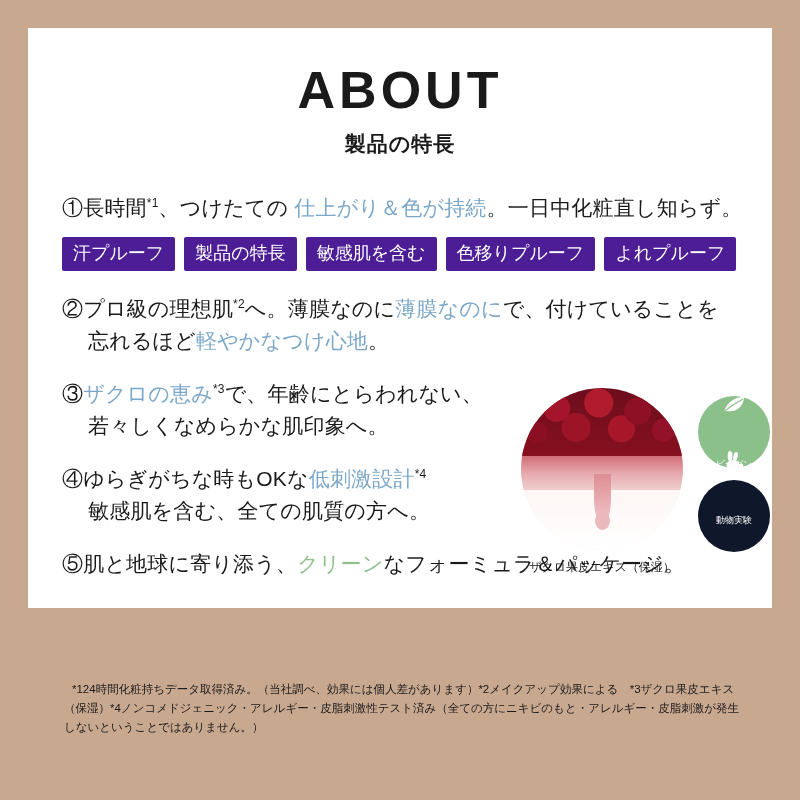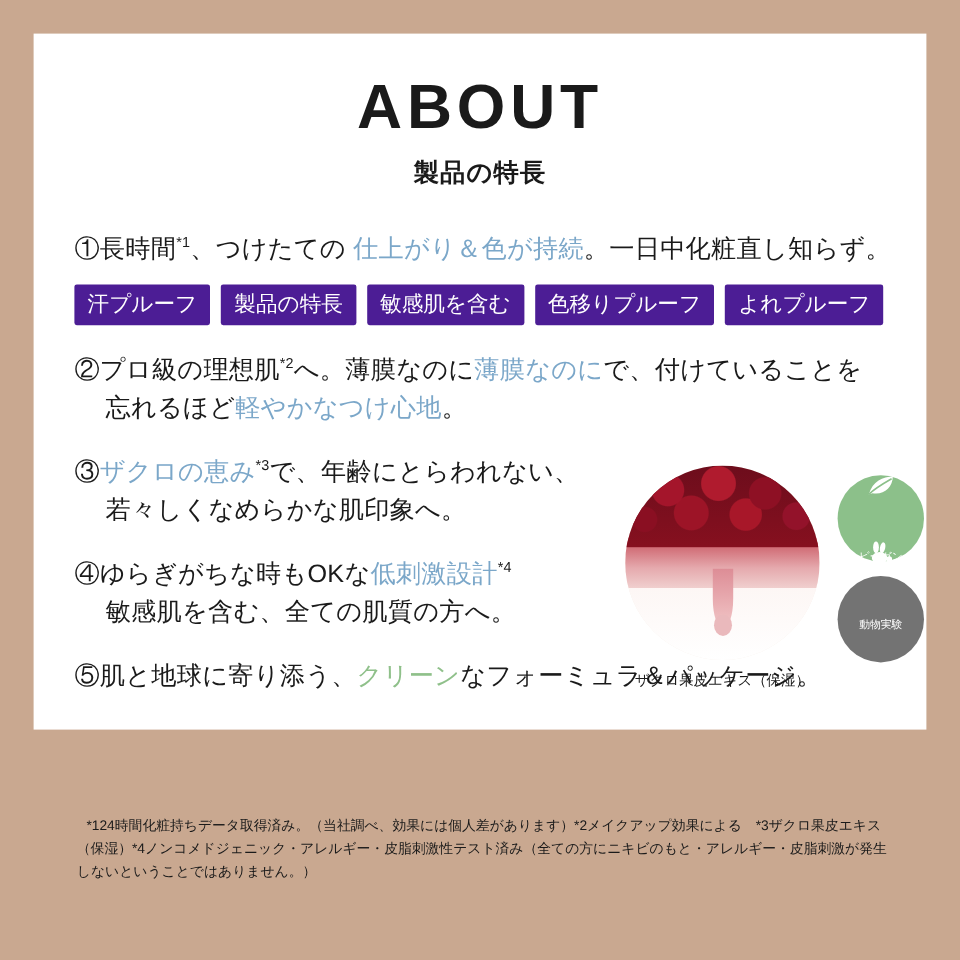--- a/index.html
+++ b/index.html
@@ -165,21 +165,21 @@
     justify-content: center;
     color: #ffffff;
     text-align: center;
     line-height: 1.15;
     gap: 41px;
   }
   .badge.vegan {
     background: #8cc08a;
   }
   .badge.cruelty {
-    background: #737373;
+    background: #0f172a;
     margin-top: 12px;
   }
   .badge-label {
     font-size: 9px;
     margin-top: 3px;
   }
   .badge-label.two {
     font-size: 9px;
     line-height: 1.2;
   }

